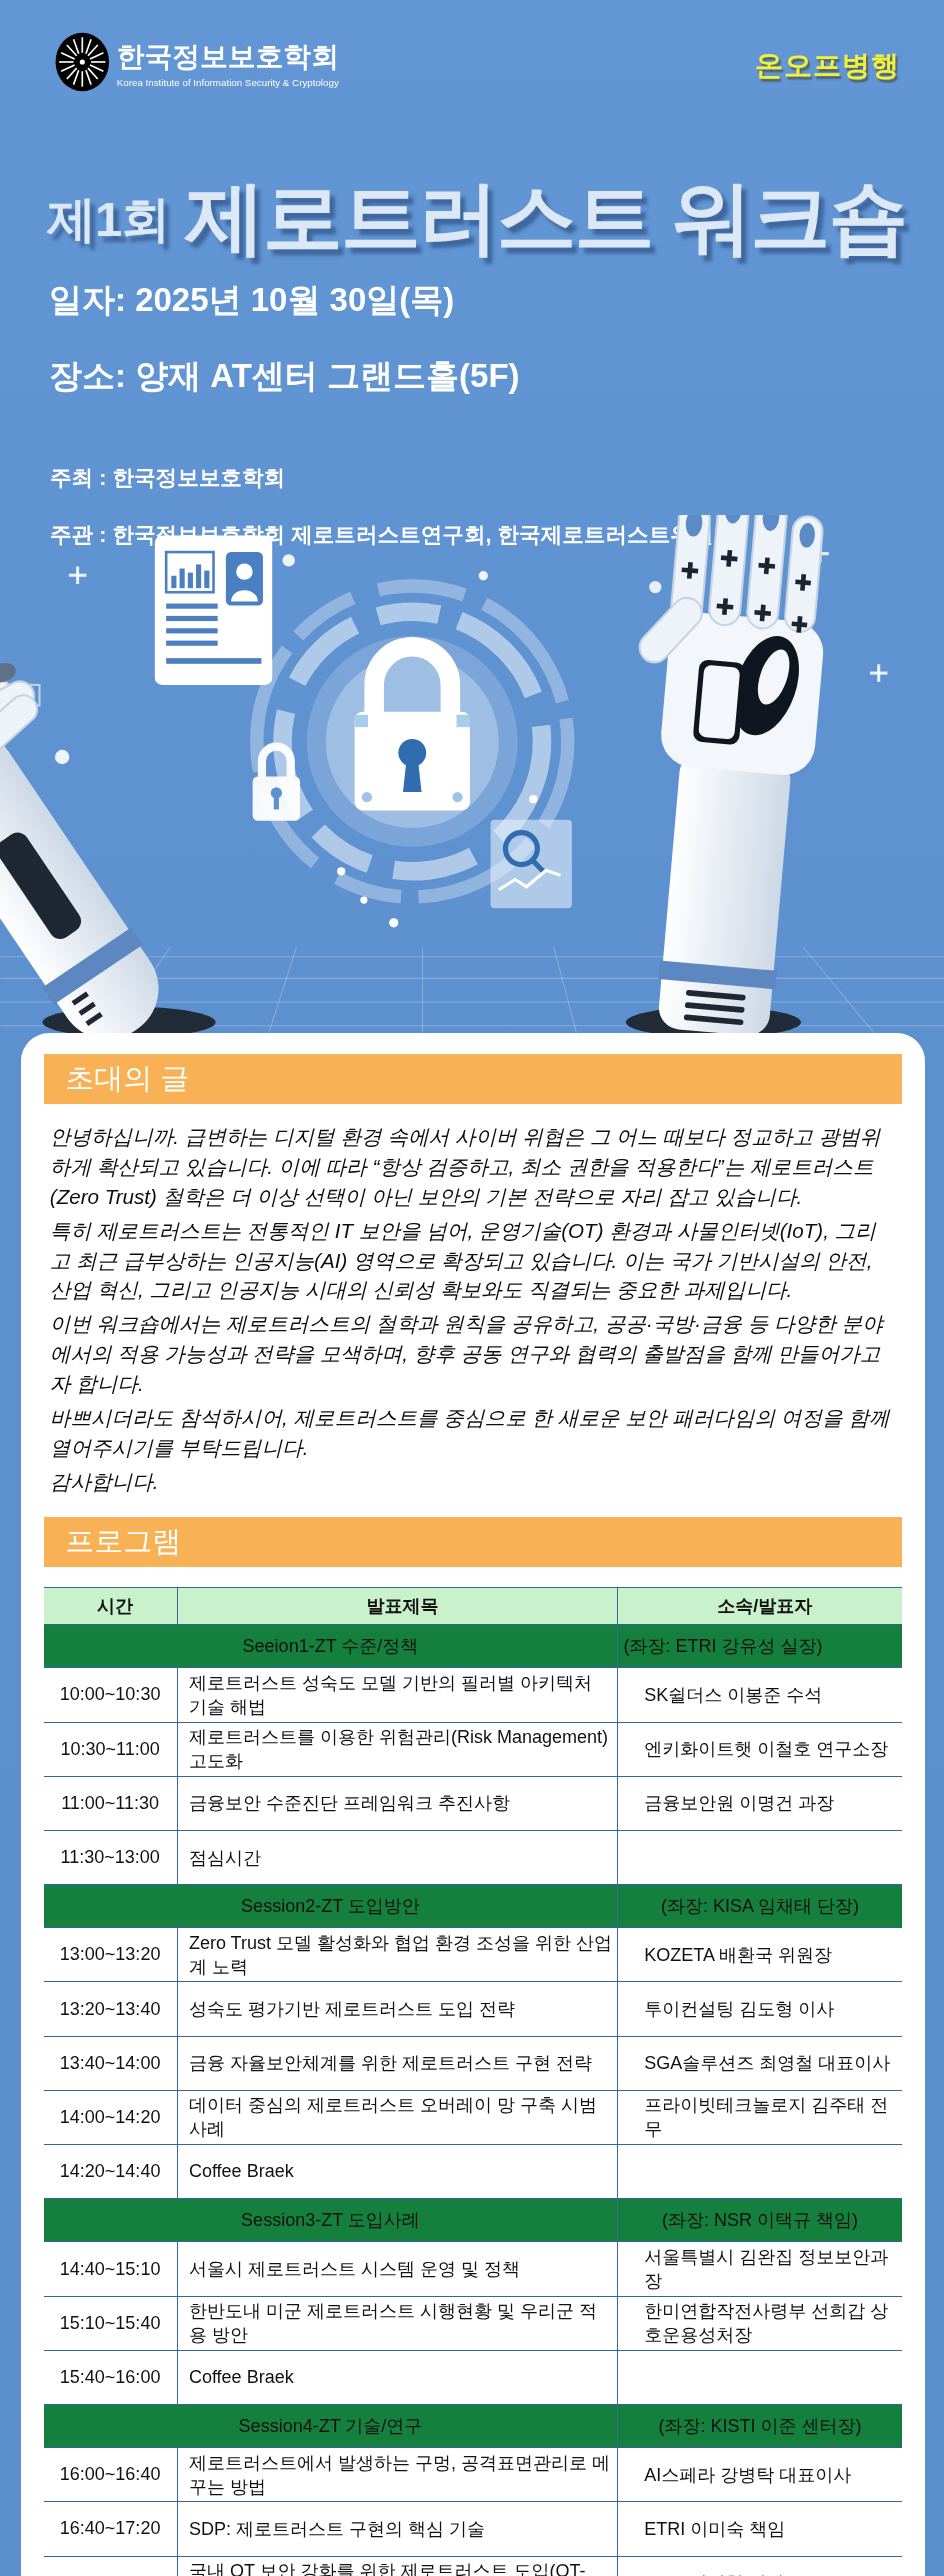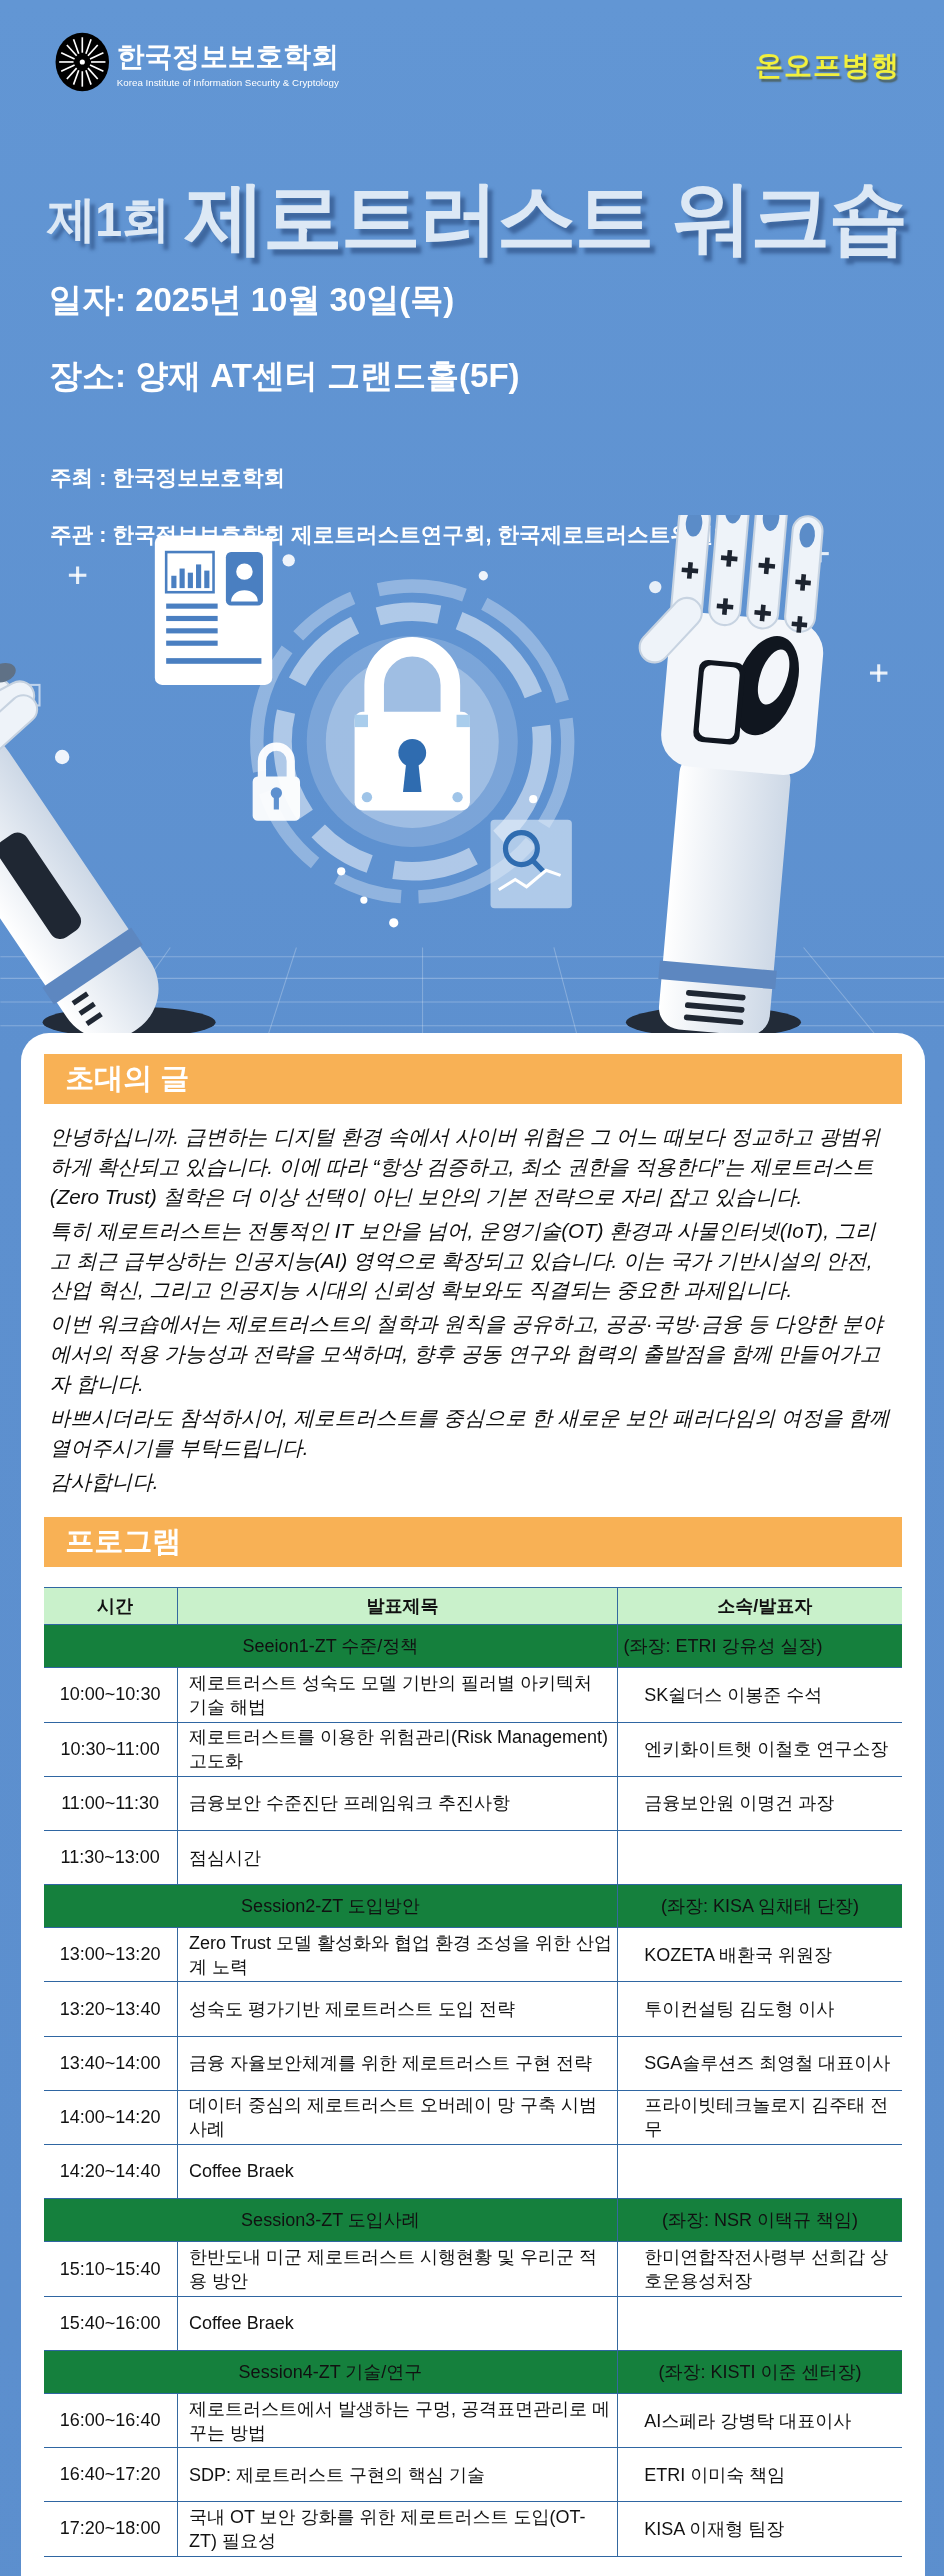--- a/index.html
+++ b/index.html
@@ -15,21 +15,21 @@
   .title-prefix{font-size:49px;vertical-align:9.3px;letter-spacing:-1px;}
   .title-main{font-size:80px;letter-spacing:-2.1px;margin-left:13.4px;}
   .hero-line1{position:absolute;left:49px;top:278px;font-size:33px;font-weight:800;color:#fff;}
   .hero-line2{position:absolute;left:49px;top:354px;font-size:33px;font-weight:800;color:#fff;}
   .hero-line3{position:absolute;left:50px;top:463px;font-size:21.6px;font-weight:700;color:#fff;}
   .hero-line4{position:absolute;left:50px;top:520px;font-size:21.6px;font-weight:700;color:#fff;}
   .hero-art{position:absolute;left:0;top:515px;width:945px;height:520px;}
   
   .card{position:absolute;left:20.6px;top:1033px;width:904px;background:#fff;border-radius:28px;
         padding:20.6px 23px 36px 23px;box-sizing:border-box;}
-  .sec-bar{height:50px;background:#f8b155;color:#fff;font-size:29px;font-weight:700;
+  .sec-bar{height:50px;background:#f8b155;color:#fff;font-size:29px;font-weight:400;
            display:flex;align-items:center;padding-left:21.6px;margin:0 0 0 0;}
   .invite{margin:18.5px 6.2px 20.6px 6.2px;font-size:20.6px;line-height:1.45;color:#0d0d0d;font-style:italic;}
   .invite p{margin:0 0 4.1px 0;}
   
   table.pt{border-collapse:collapse;width:858px;margin:19.6px 0 31px 0;border-top:1.5px solid #2f66a2;
            border-bottom:1.5px solid #2f66a2;font-size:18px;}
   .pt td{border-top:1.5px solid #2f66a2;padding:2.1px 5.2px;vertical-align:middle;}
   .pt td.c1{width:116px;text-align:center;border-right:1px solid #35699f;}
   .pt td.c2{width:464px;text-align:left;padding-left:11.3px;border-right:1px solid #35699f;}
   .pt td.c3{width:278px;text-align:left;padding-left:26px;}
@@ -316,20 +316,25 @@
       <tr class="talk">
         <td class="c1">14:20~14:40</td>
         <td class="c2">Coffee Braek</td>
         <td class="c3"></td>
       </tr>
       <tr class="session">
         <td class="c2" colspan="2" style="border-right:1px solid #35699f">Session3-ZT 도입사례</td>
         <td class="c3" style="text-align:center">(좌장: NSR 이택규 책임)</td>
       </tr>
       <tr class="talk">
+        <td class="c1">14:40~15:10</td>
+        <td class="c2">서울시 제로트러스트 시스템 운영 및 정책</td>
+        <td class="c3">서울특별시 김완집 정보보안과장</td>
+      </tr>
+      <tr class="talk">
         <td class="c1">15:10~15:40</td>
         <td class="c2">한반도내 미군 제로트러스트 시행현황 및 우리군 적용 방안</td>
         <td class="c3">한미연합작전사령부 선희갑 상호운용성처장</td>
       </tr>
       <tr class="talk">
         <td class="c1">15:40~16:00</td>
         <td class="c2">Coffee Braek</td>
         <td class="c3"></td>
       </tr>
       <tr class="session">

